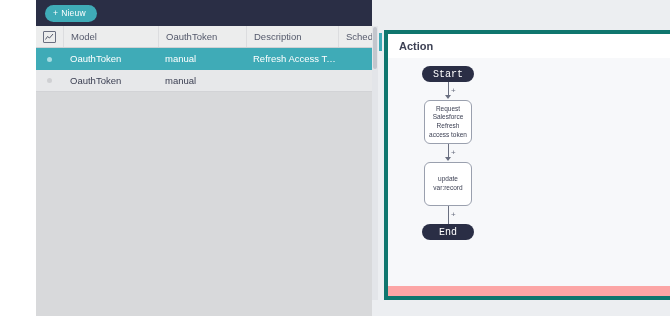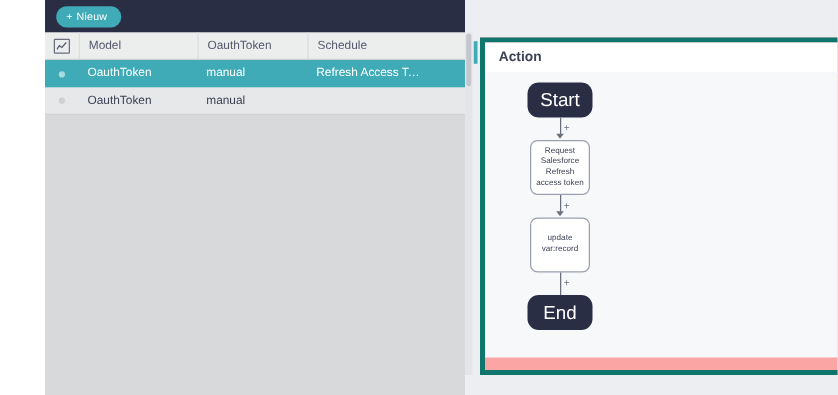--- a/index.html
+++ b/index.html
@@ -243,30 +243,31 @@
 
   
   .flow {
     position: absolute;
     left: 20px;
     top: 8px;
     width: 80px;
   }
   .flow-pill {
     width: 52px;
-    height: 28px;
+    height: 16px;
     margin: 0 auto;
     background: #2a2e45;
     border-radius: 9px;
     color: #ffffff;
-    font-size: 15px;
+    font-size: 10px;
     display: flex;
     align-items: center;
     justify-content: center;
     cursor: pointer;
+    font-family: Liberation Mono, monospace;
   }
   .flow-box {
     width: 48px;
     min-height: 38px;
     margin: 0 auto;
     background: #ffffff;
     border: 1px solid #9aa0ae;
     border-radius: 6px;
     font-size: 6.5px;
     line-height: 1.32;
@@ -339,20 +340,21 @@
     <div class="table-head">
       <div class="th icon-col">
         <span class="chart-icon">
           <svg width="9" height="8" viewBox="0 0 9 8">
             <polyline points="0.5,6.5 2.5,3.5 4.5,5 8,1" fill="none" stroke="#555a6b" stroke-width="1"></polyline>
           </svg>
         </span>
       </div>
       <div class="th col-model">Model</div>
       <div class="th col-callback">OauthToken</div>
+      <div class="th col-desc">Description</div>
       <div class="th col-sched">Schedule</div>
     </div>
 
     <div class="tr selected">
       <div class="td icon-col">
         <span class="row-dot"></span>
       </div>
       <div class="td col-model">OauthToken</div>
       <div class="td col-callback">manual</div>
       <div class="td col-desc">Refresh Access Tok...</div>

